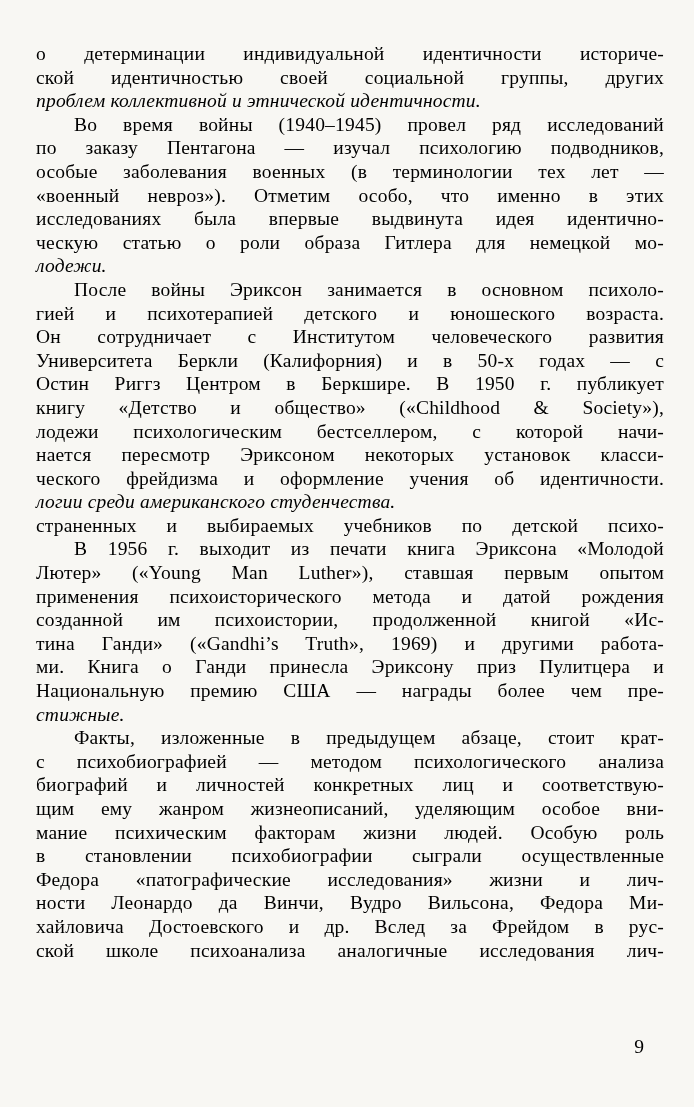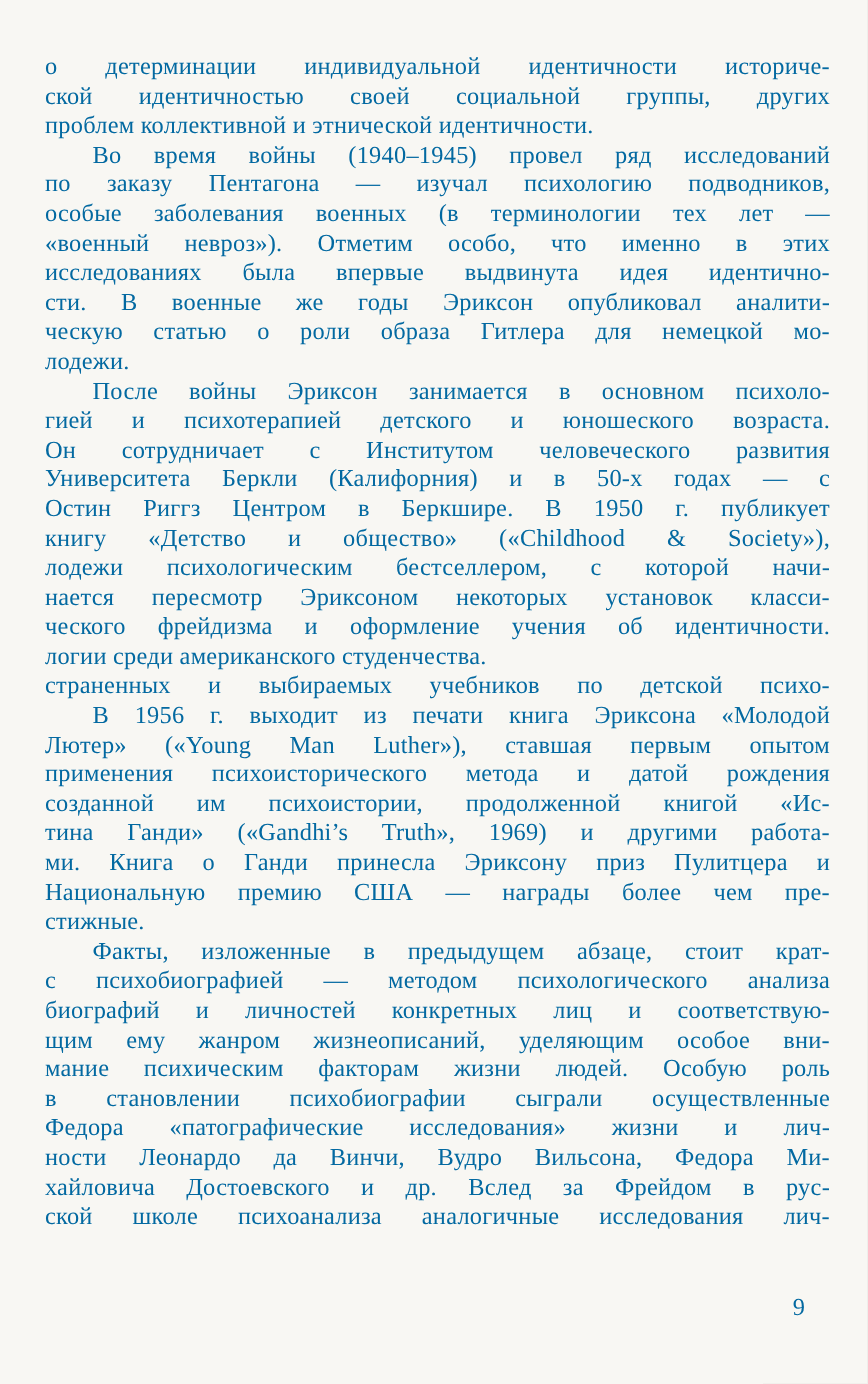--- a/index.html
+++ b/index.html
@@ -8,21 +8,21 @@
     background: #e9e8e4;
   }
   .page {
     position: relative;
     width: 694px;
     height: 1107px;
     margin: 0 auto;
     background: #f8f7f3;
     overflow: hidden;
     font-family: "Liberation Serif", "DejaVu Serif", serif;
-    color: #0369a1;
+    color: #000000;
   }
   .text-block {
     position: absolute;
     left: 36px;
     top: 42px;
     width: 628px;
   }
   .line {
     font-size: 19.5px;
     line-height: 23.6px;
@@ -31,20 +31,21 @@
     text-align: justify;
     text-align-last: justify;
     white-space: normal;
   }
   .line.indent {
     text-indent: 38px;
   }
   .line.para-end {
     text-align: left;
     text-align-last: left;
+    font-style: italic;
   }
   .page-number {
     position: absolute;
     top: 1036px;
     right: 50px;
     font-size: 19.5px;
     font-weight: 500;
     line-height: 22px;
   }
 </style>
@@ -54,21 +55,20 @@
 <div class="page">
   <div class="text-block" id="text-block">
       <div class="line">о детерминации индивидуальной идентичности историче-</div>
       <div class="line">ской идентичностью своей социальной группы, других</div>
       <div class="line para-end">проблем коллективной и этнической идентичности.</div>
       <div class="line indent">Во время войны (1940–1945) провел ряд исследований</div>
       <div class="line">по заказу Пентагона — изучал психологию подводников,</div>
       <div class="line">особые заболевания военных (в терминологии тех лет —</div>
       <div class="line">«военный невроз»). Отметим особо, что именно в этих</div>
       <div class="line">исследованиях была впервые выдвинута идея идентично-</div>
-      <div class="line">сти. В военные же годы Эриксон опубликовал аналити-</div>
       <div class="line">ческую статью о роли образа Гитлера для немецкой мо-</div>
       <div class="line para-end">лодежи.</div>
       <div class="line indent">После войны Эриксон занимается в основном психоло-</div>
       <div class="line">гией и психотерапией детского и юношеского возраста.</div>
       <div class="line">Он сотрудничает с Институтом человеческого развития</div>
       <div class="line">Университета Беркли (Калифорния) и в 50-х годах — с</div>
       <div class="line">Остин Риггз Центром в Беркшире. В 1950 г. публикует</div>
       <div class="line">книгу «Детство и общество» («Childhood &amp; Society»),</div>
       <div class="line">лодежи психологическим бестселлером, с которой начи-</div>
       <div class="line">нается пересмотр Эриксоном некоторых установок класси-</div>

